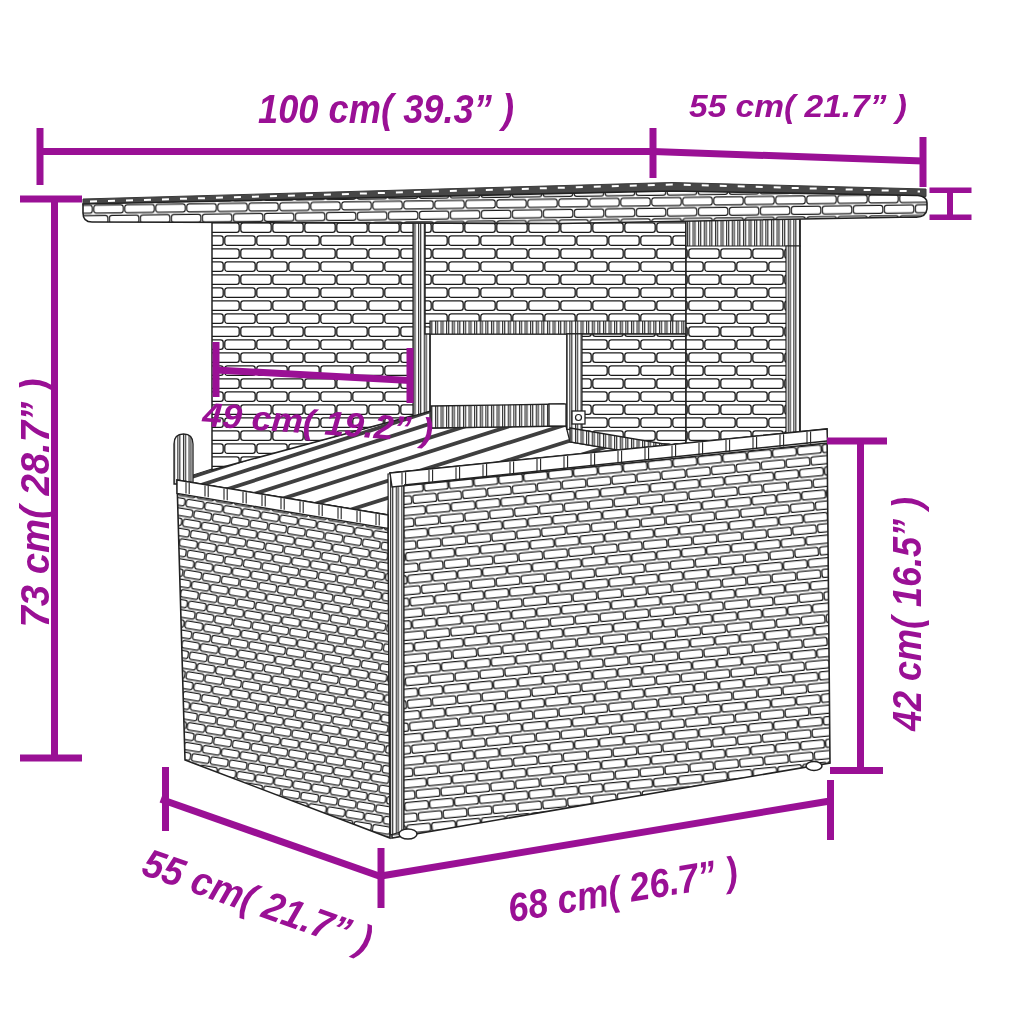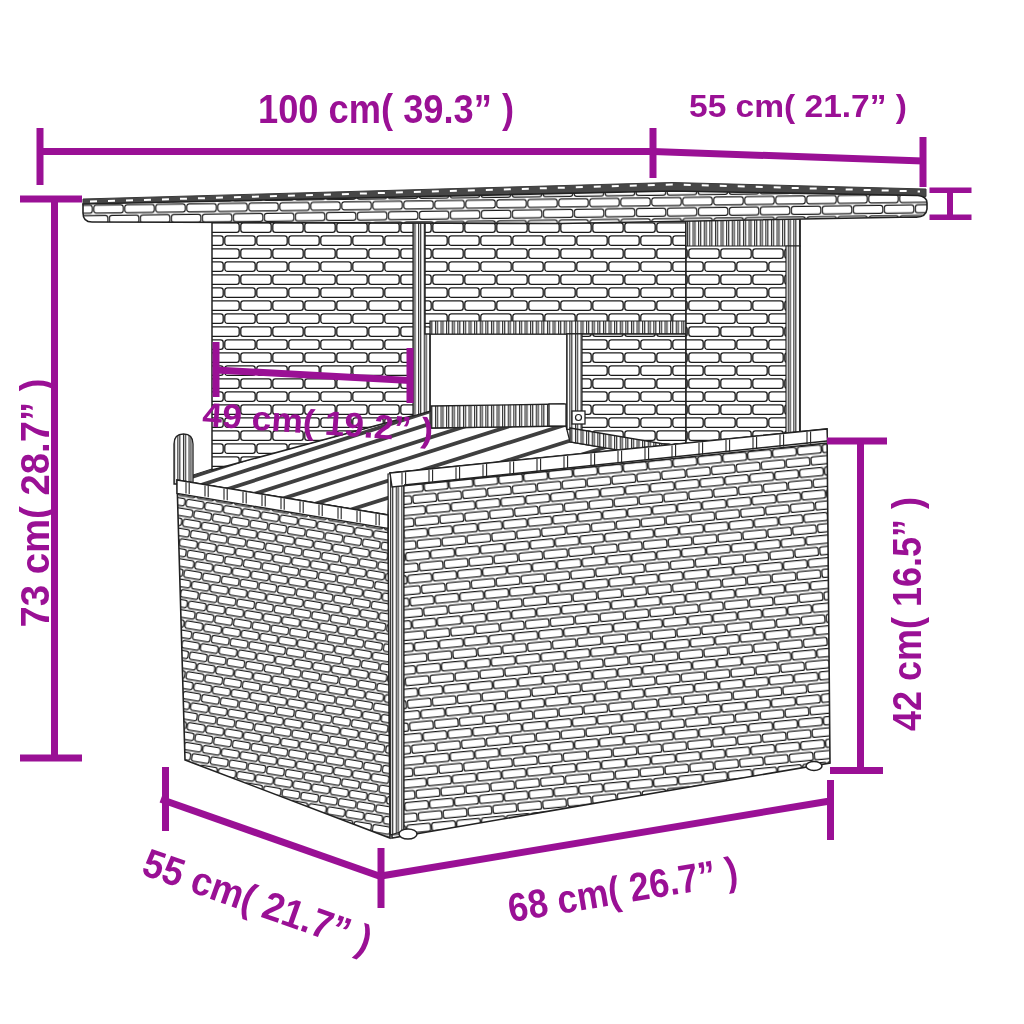--- a/index.html
+++ b/index.html
@@ -1,16 +1,16 @@
 <!DOCTYPE html>
 <html><head>
 <meta charset="utf-8">
 <style>
   html,body{margin:0;padding:0;background:#ffffff;}
-  .wrap{width:972px;height:1024px;position:relative;overflow:hidden;background:#a16207;}
+  .wrap{width:972px;height:1024px;position:relative;overflow:hidden;background:#a16207;font-style:italic;}
   text{font-family:"Liberation Sans",sans-serif;font-weight:bold;fill:#9A1095;}
 </style>
 </head>
 <body>
 <div class="wrap">
 <svg width="1024" height="1024" viewBox="0 0 1024 1024">
 <defs>
 
   <pattern id="bw" patternUnits="userSpaceOnUse" width="32" height="26">
     <rect width="32" height="26" fill="#ffffff"></rect>

